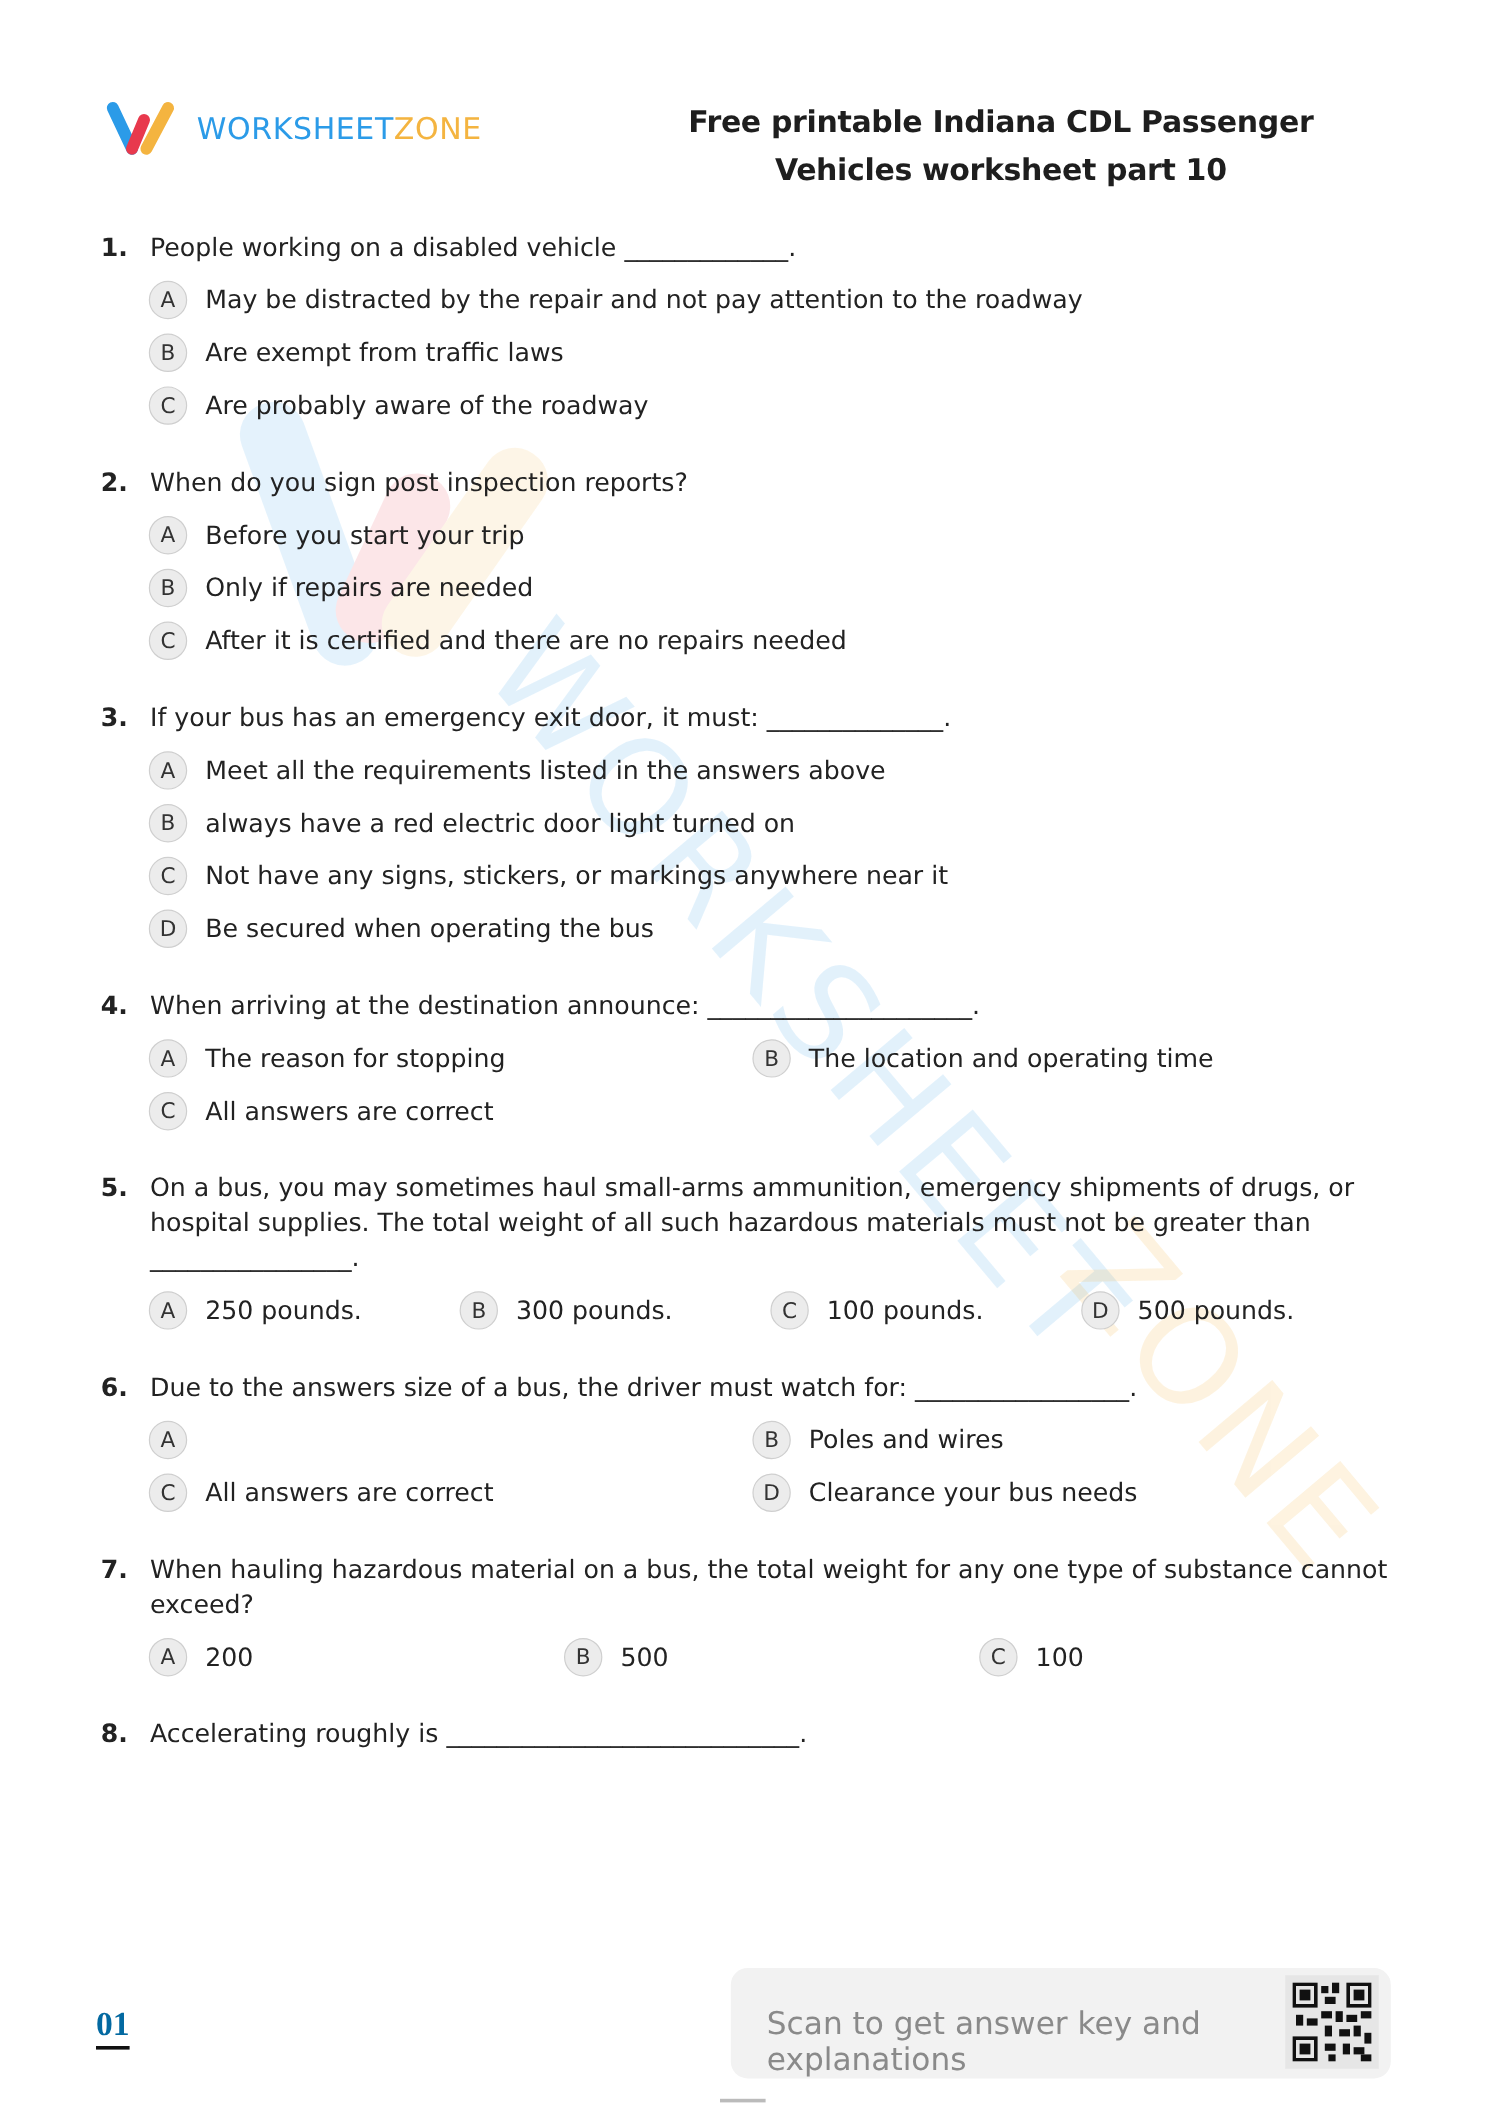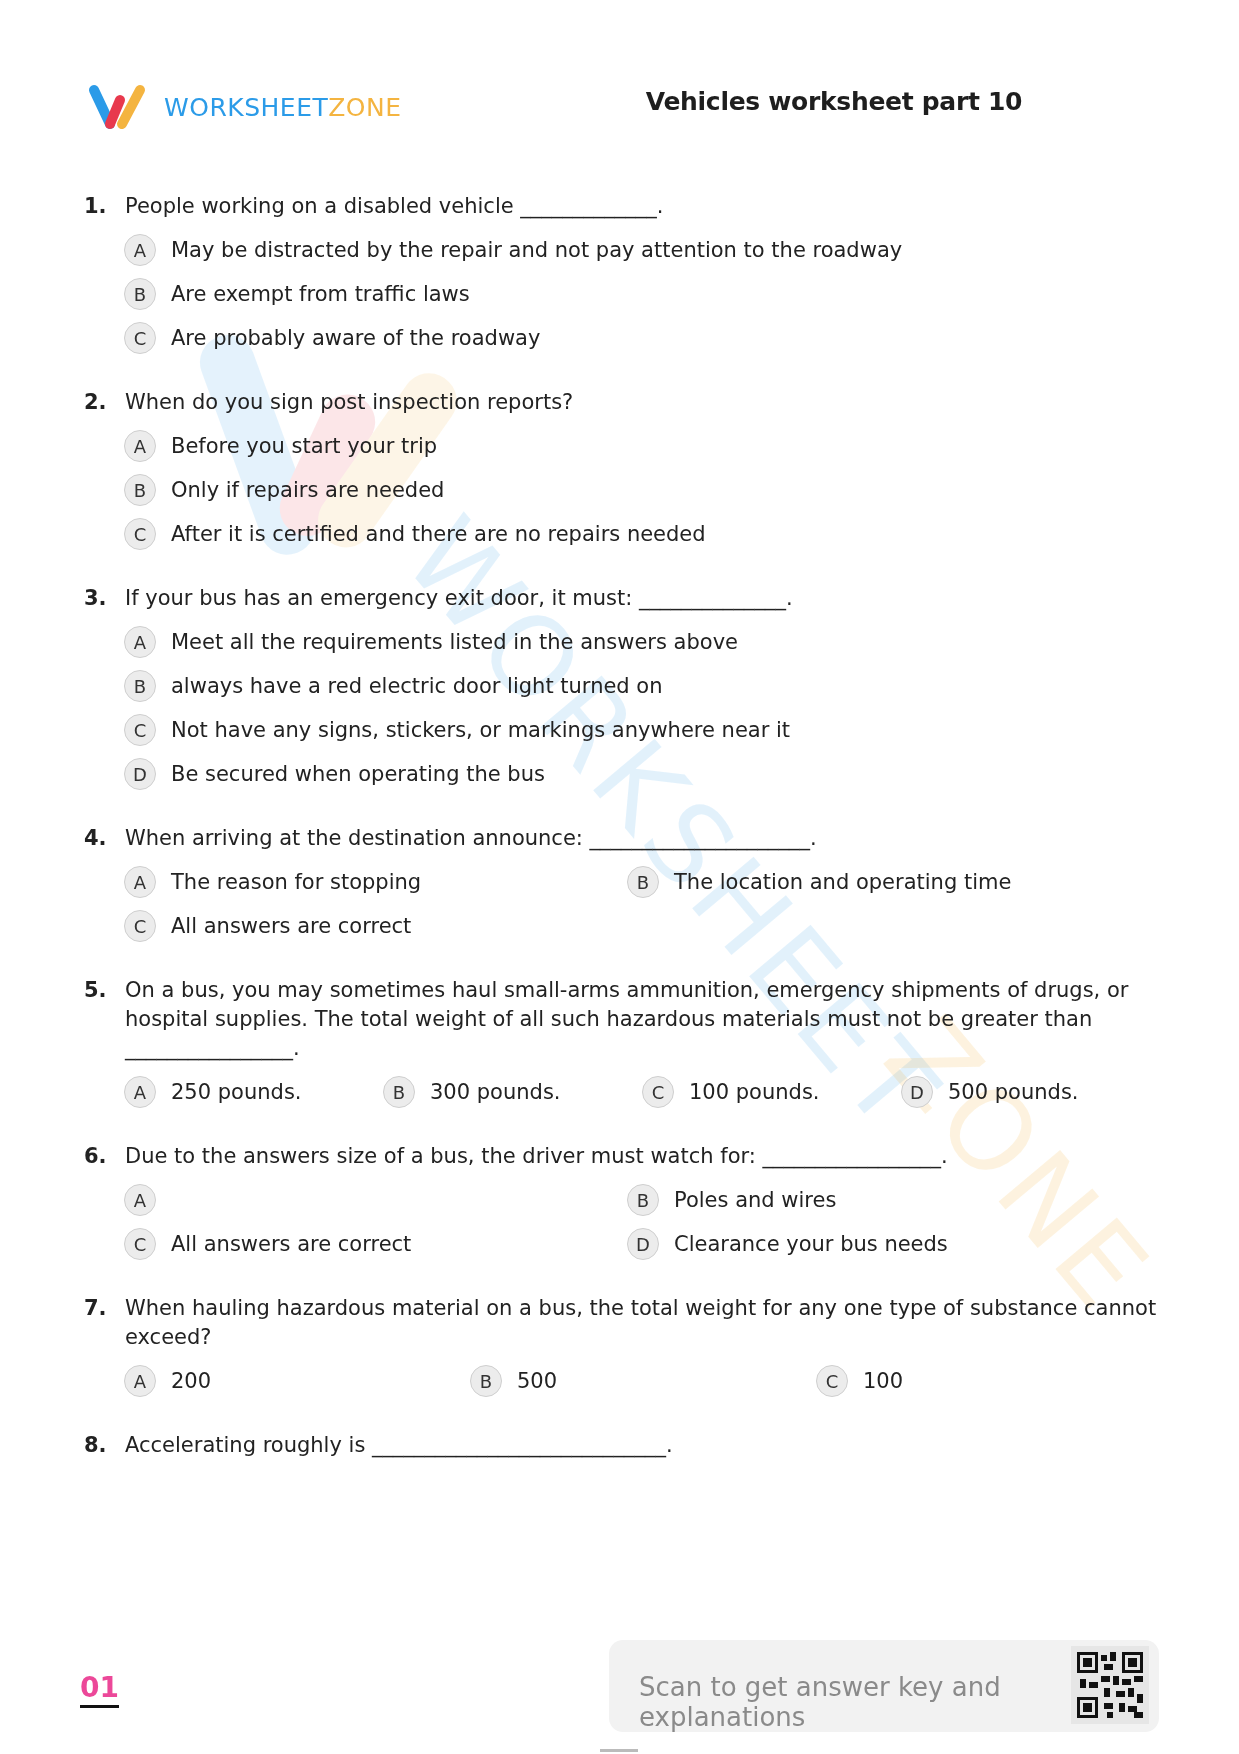--- a/index.html
+++ b/index.html
@@ -32,21 +32,21 @@
   .opt-row { display: flex; height: 44px; align-items: center; }
   .option { display: flex; align-items: center; font-size: 21px; }
   .badge {
     width: 32px; height: 32px; border-radius: 50%; background: #ececec;
     border: 1px solid #cfcfcf; box-sizing: border-box;
     display: flex; align-items: center; justify-content: center;
     font-size: 18px; color: #333; margin-right: 15px; flex-shrink: 0;
   }
   .footer-num {
     position: absolute; left: 80px; top: 1672px; font-weight: bold; font-size: 28px;
-    color: #ec4899; border-bottom: 3px solid #111; line-height: 32px; padding-bottom: 1px; z-index: 1;
+    color: #0369a1; border-bottom: 3px solid #111; line-height: 32px; padding-bottom: 1px; z-index: 1; font-family: Liberation Serif, serif;
   }
   .scan-box {
     position: absolute; left: 609px; top: 1640px; width: 550px; height: 92px;
     background: #f2f2f2; border-radius: 14px; z-index: 1;
   }
   .scan-text {
     position: absolute; left: 30px; top: 32px; font-size: 26px; color: #8a8a8a;
   }
   .qr {
     position: absolute; right: 10px; top: 6px; width: 78px; height: 78px; background: #e6e6e6;
@@ -70,20 +70,21 @@
 <div class="header">
   <div class="logo">
     <svg viewBox="0 0 68 50">
       <line x1="10" y1="8" x2="26" y2="42" stroke="#2b9be8" stroke-width="10" stroke-linecap="round"></line>
       <line x1="26" y1="42" x2="36" y2="18" stroke="#e8394d" stroke-width="10" stroke-linecap="round"></line>
       <line x1="38" y1="42" x2="56" y2="8" stroke="#f4b440" stroke-width="10" stroke-linecap="round"></line>
     </svg>
     <span class="logo-text"><span class="w1">WORKSHEET</span><span class="w2">ZONE</span></span>
   </div>
   <div class="title">
+    <div>Free printable Indiana CDL Passenger</div>
     <div>Vehicles worksheet part 10</div>
   </div>
 </div>
 
 <div class="questions" id="questions">
     <div class="question">
       <div class="q-row">
         <span class="q-num">1.</span>
         <span class="q-text">People working on a disabled vehicle _____________.</span>
       </div>

